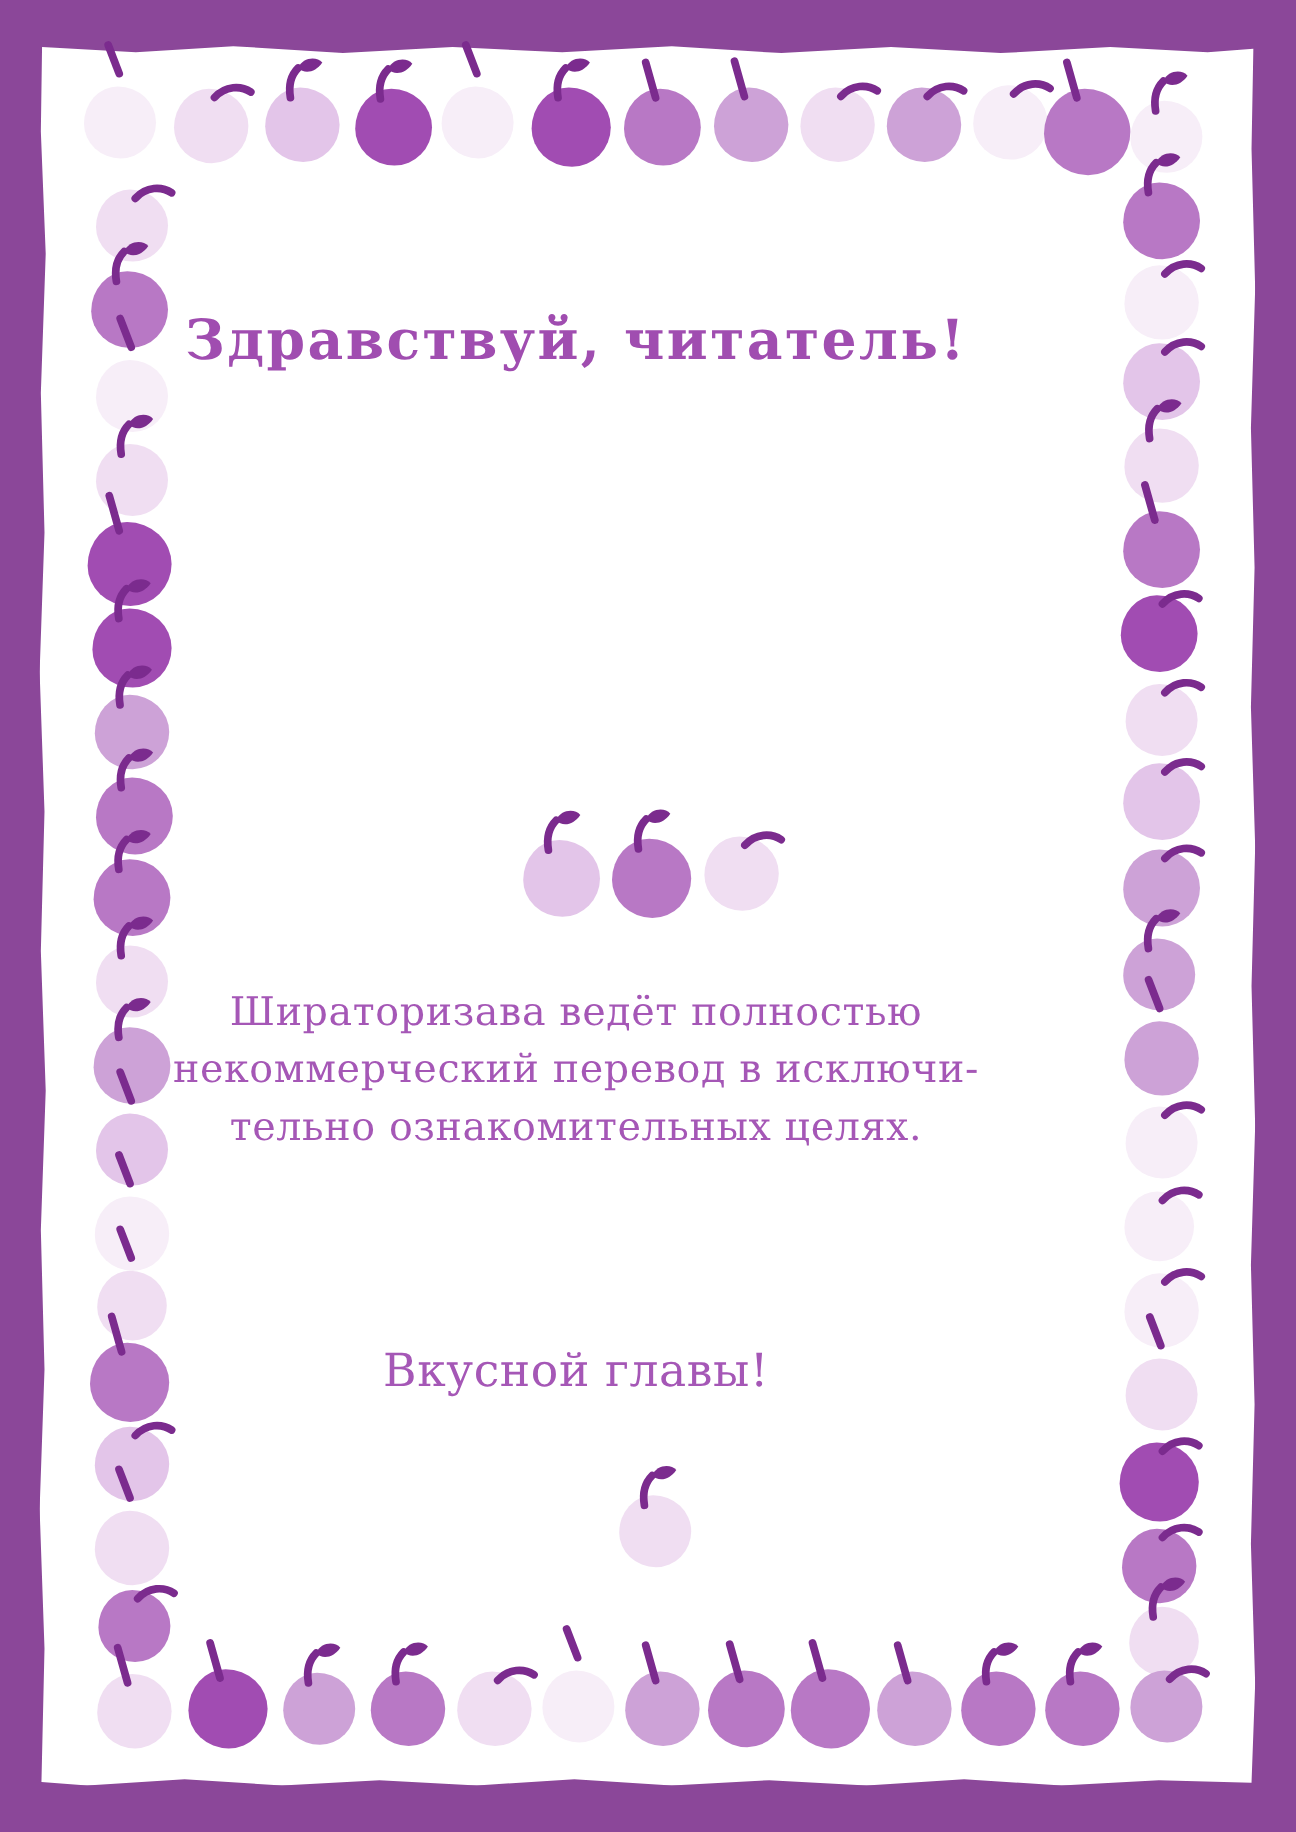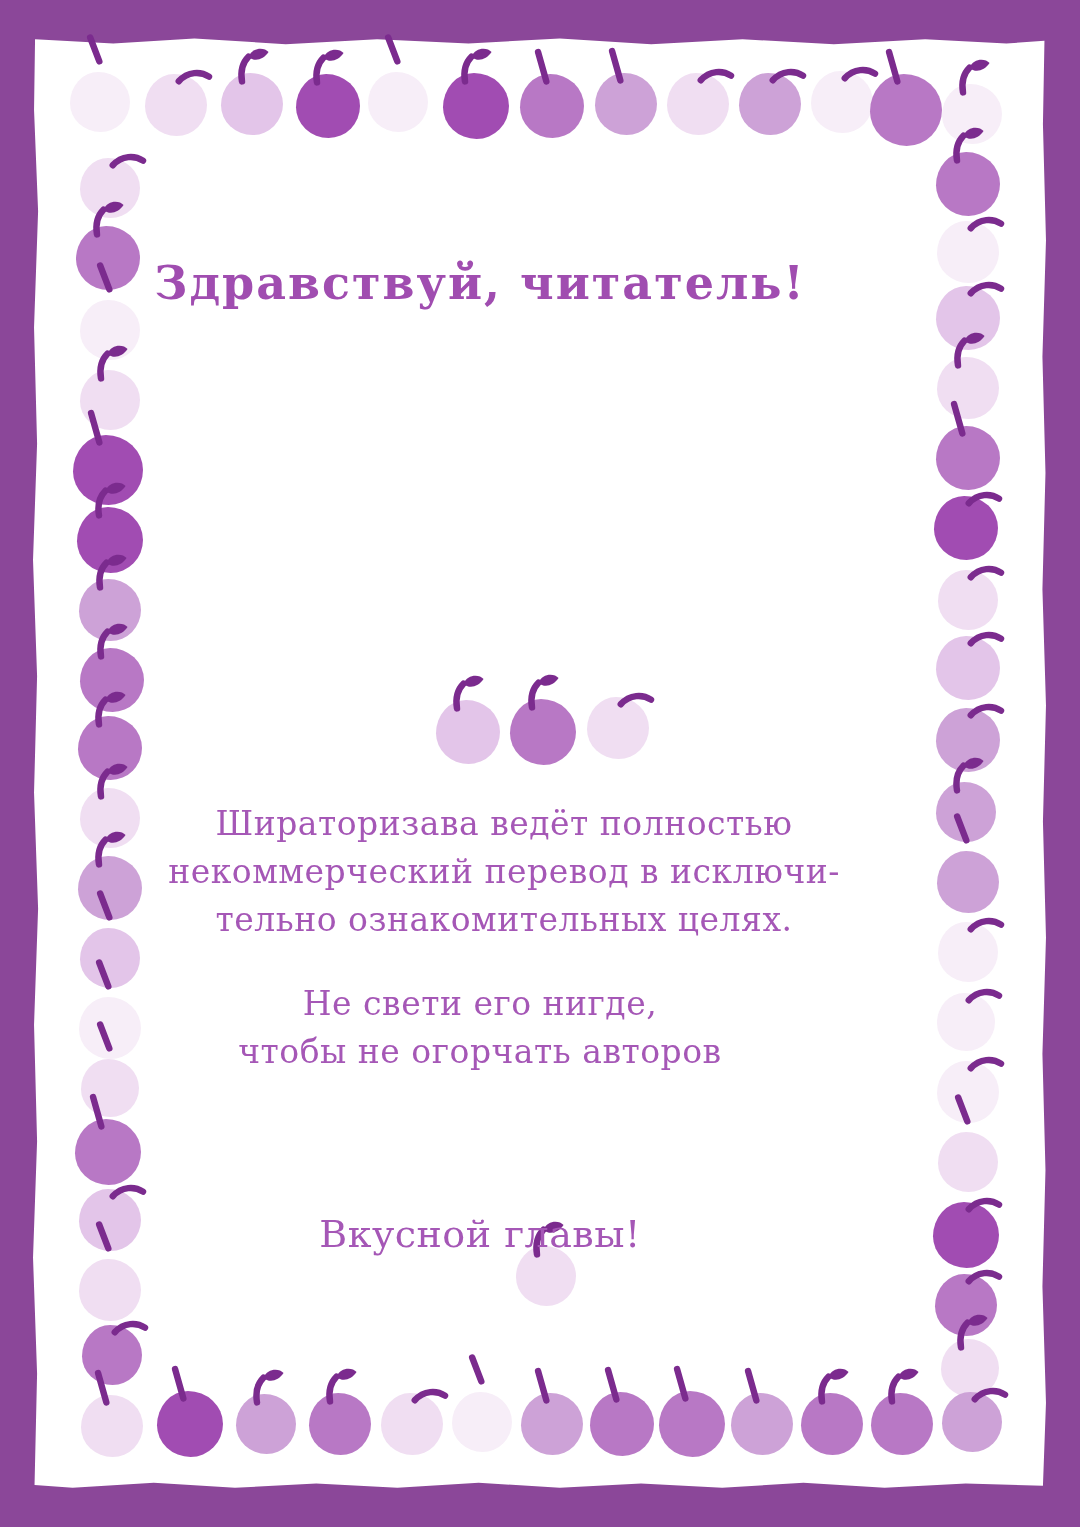--- a/index.html
+++ b/index.html
@@ -53,24 +53,24 @@
     letter-spacing: 0.5px;
   }
   .title {
     top: 256px;
     font-size: 46px;
     letter-spacing: 2px;
     color: var(--title-text, #a04db0);
   }
   .para { font-size: 33px; line-height: 48px; color: var(--body-text, #a557b6); }
   .p1 { top: 428px; }
-  .p2 { top: 800px; padding-left: 24px; }
+  .p2 { top: 819px; }
   .p3 { top: 980px; }
   .closing {
-    top: 1212px;
+    top: 1120px;
     font-size: 38px;
     color: var(--body-text, #a557b6);
   }
 </style>
 </head>
 <body>
 
 <div class="canvas">
   <div class="paper"></div>
   <div class="apple-layer" id="apple-layer">
@@ -425,16 +425,14 @@
         <svg class="stem stem-hook" viewBox="0 0 48 42">
       <path d="M12 40 C10 28 12 20 19 13" stroke="#7b2b8e" stroke-width="7" fill="none" stroke-linecap="round"></path>
       <path d="M19 13 C23 3 36 2 41 8 C35 17 25 19 19 13 Z" fill="#7b2b8e"></path>
         </svg>
       </div>
     </div>
   <h1 class="title">Здравствуй, читатель!</h1>
   <p class="para p2">Шираторизава ведёт полностью
 некоммерческий перевод в исключи-
 тельно ознакомительных целях.</p>
-  <p class="para p3">Не свети его нигде,
-чтобы не огорчать авторов</p>
   <p class="closing">Вкусной главы!</p>
 </div>
 
 </body></html>

